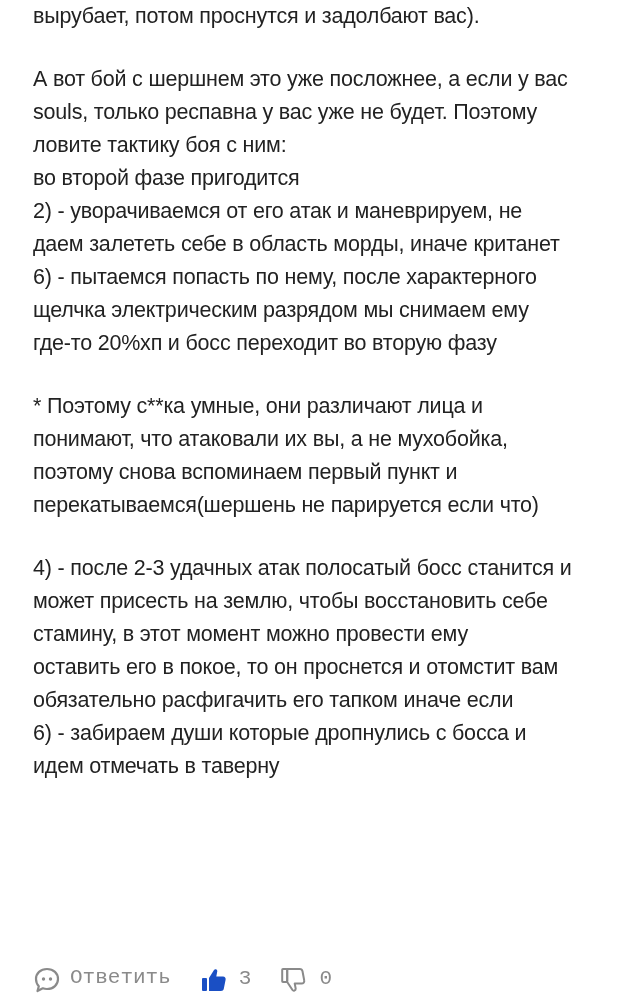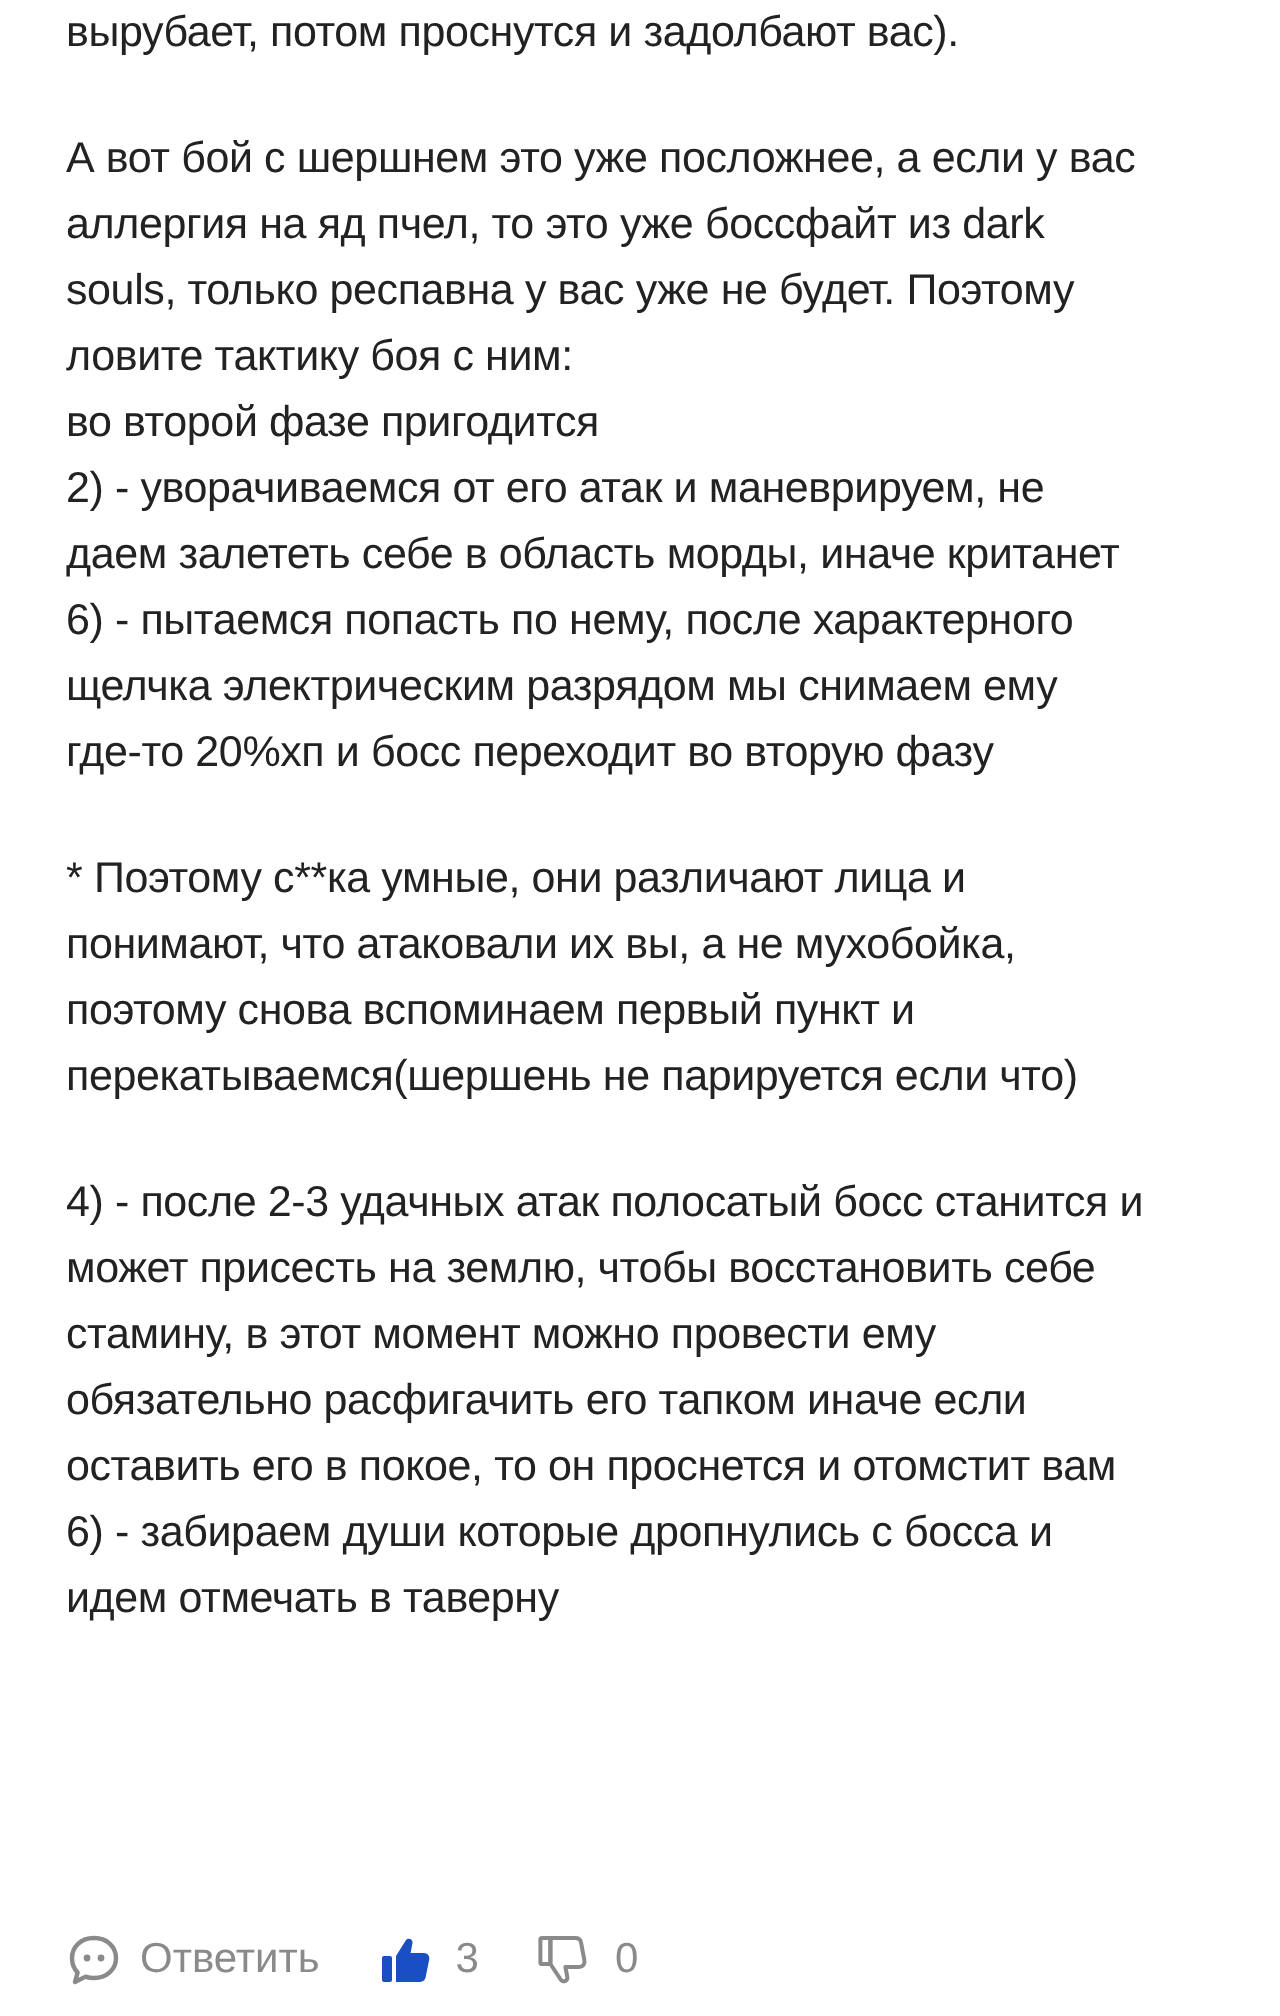--- a/index.html
+++ b/index.html
@@ -39,43 +39,43 @@
       left: 33px;
       top: 960px;
       height: 40px;
       display: flex;
       align-items: center;
       font-size: 21px;
       color: #8a8a8a;
     }
     .action {
       display: flex;
-      align-items: center;
+      align-items: flex-start;
       cursor: pointer;
+      font-family: Liberation Mono, monospace;
     }
     .action svg {
       display: block;
     }
     .reply-label { margin-left: 9px; }
     .like { margin-left: 30px; }
     .like-count { margin-left: 12px; }
     .dislike { margin-left: 30px; }
     .dislike-count { margin-left: 12px; }
   </style>
 </head>
 <body>
 
 <div class="comment">
   <p class="para">
     <span class="line">вырубает, потом проснутся и задолбают вас).</span>
   </p>
   <div class="gap"></div>
   <p class="para">
     <span class="line">А вот бой с шершнем это уже посложнее, а если у вас</span>
-    <span class="line">аллергия на яд пчел, то это уже боссфайт из dark</span>
     <span class="line">souls, только респавна у вас уже не будет. Поэтому</span>
     <span class="line">ловите тактику боя с ним:</span>
     <span class="line">во второй фазе пригодится</span>
     <span class="line">2) - уворачиваемся от его атак и маневрируем, не</span>
     <span class="line">даем залететь себе в область морды, иначе кританет</span>
     <span class="line">6) - пытаемся попасть по нему, после характерного</span>
     <span class="line">щелчка электрическим разрядом мы снимаем ему</span>
     <span class="line">где-то 20%хп и босс переходит во вторую фазу</span>
   </p>
   <div class="gap"></div>
@@ -83,22 +83,22 @@
     <span class="line">* Поэтому с**ка умные, они различают лица и</span>
     <span class="line">понимают, что атаковали их вы, а не мухобойка,</span>
     <span class="line">поэтому снова вспоминаем первый пункт и</span>
     <span class="line">перекатываемся(шершень не парируется если что)</span>
   </p>
   <div class="gap"></div>
   <p class="para">
     <span class="line">4) - после 2-3 удачных атак полосатый босс станится и</span>
     <span class="line">может присесть на землю, чтобы восстановить себе</span>
     <span class="line">стамину, в этот момент можно провести ему</span>
+    <span class="line">оставить его в покое, то он проснется и отомстит вам</span>
     <span class="line">обязательно расфигачить его тапком иначе если</span>
-    <span class="line">оставить его в покое, то он проснется и отомстит вам</span>
     <span class="line">6) - забираем души которые дропнулись с босса и</span>
     <span class="line">идем отмечать в таверну</span>
   </p>
 </div>
 
 <div class="actions">
   <div class="action reply">
     <span>
       <svg width="28" height="28" viewBox="0 0 28 28">
         <path d="M14 3 C20.6 3 25 7.4 25 13 C25 18.6 20.6 23 14 23 C12.5 23 11.1 22.8 9.8 22.3 L4.5 25 L5.8 20.3 C4 18.4 3 15.9 3 13 C3 7.4 7.4 3 14 3 Z" fill="none" stroke="#8a8a8a" stroke-width="2.2" stroke-linejoin="round"></path>

